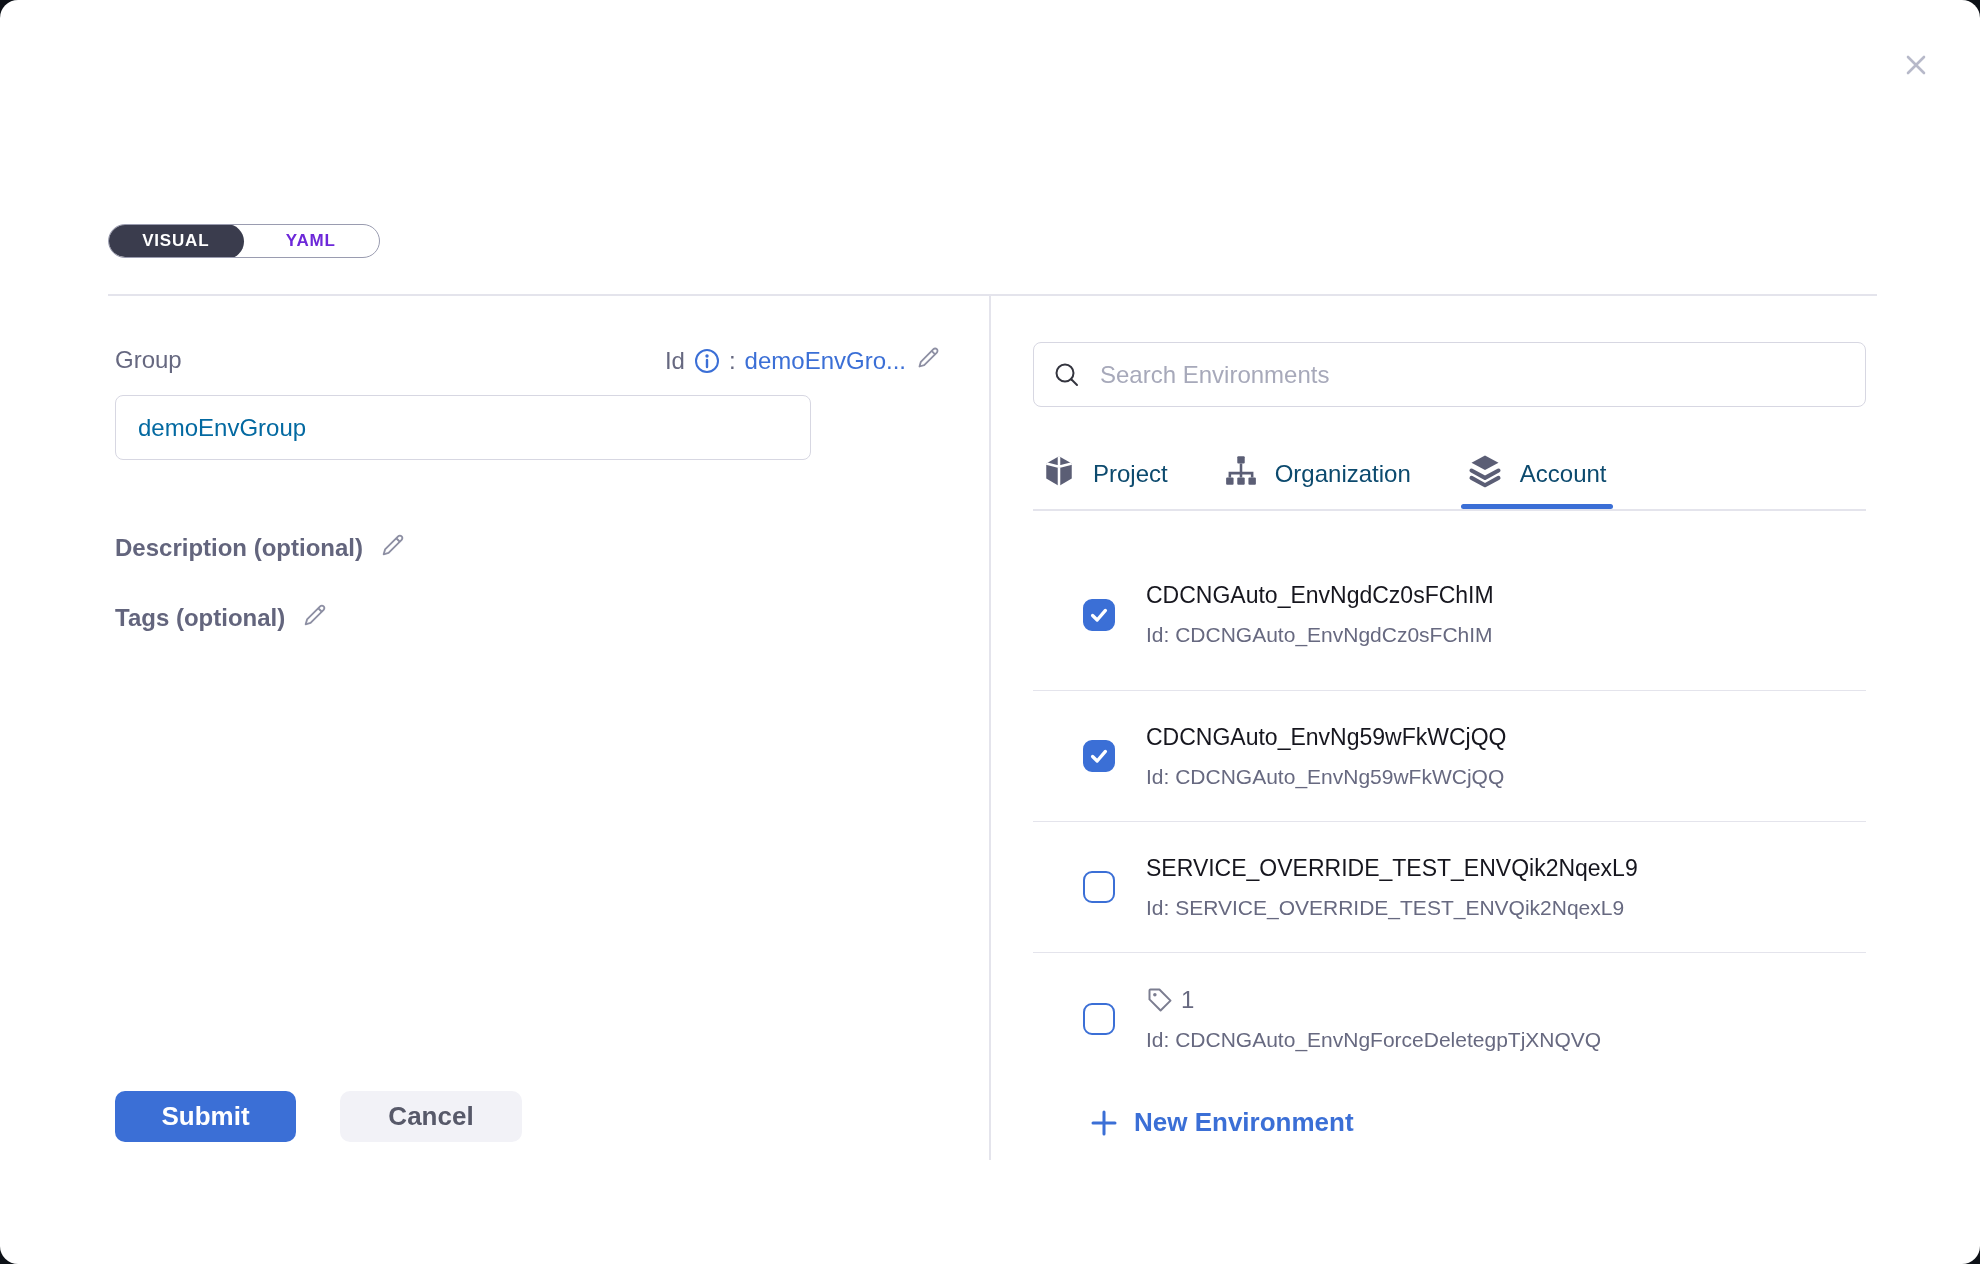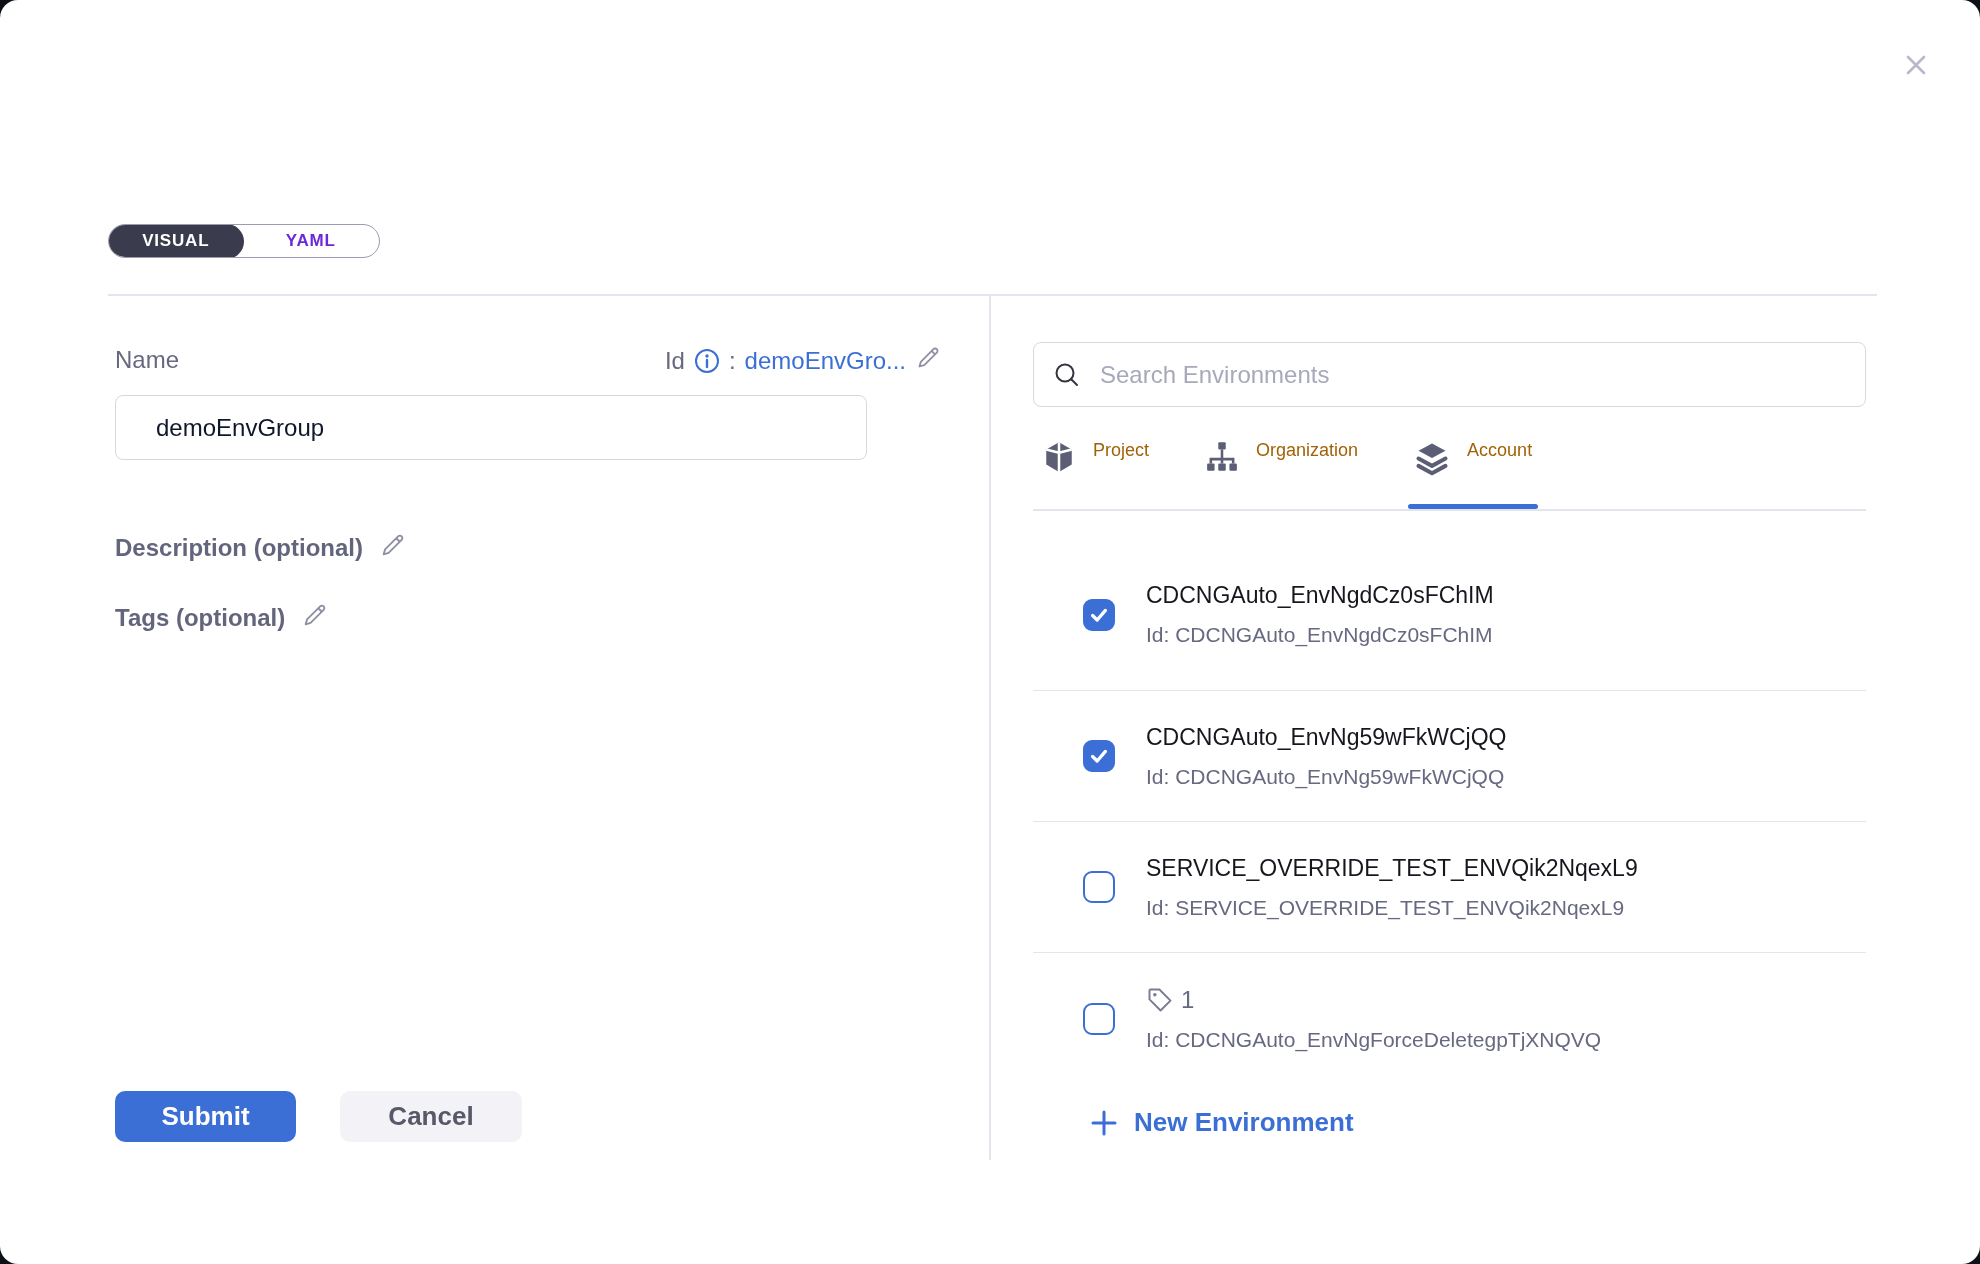--- a/index.html
+++ b/index.html
@@ -48,23 +48,23 @@
     position:absolute;left:115px;top:346px;font-size:24px;color:#666880;
   }
   .id-line{
     position:absolute;left:115px;top:344px;width:827px;
     display:flex;justify-content:flex-end;align-items:center;gap:9px;
     font-size:24px;color:#666880;
   }
   .id-line .id-value{color:#3b6fd6;text-align:right;}
   .id-line .pencil{color:#8d8fa3;}
   .name-input{
-    position:absolute;left:115px;top:395px;width:752px;height:65px;box-sizing:border-box;
+    position:absolute;left:115px;top:395px;width:696px;height:65px;box-sizing:border-box;
     border:1.5px solid #d7d7e2;border-radius:8px;background:#fff;
-    font-size:24px;color:#0f172a;padding:0 40px;outline:none;
+    font-size:24px;color:#0369a1;padding:0 22px;outline:none;
     font-family:"Liberation Sans", sans-serif;
   }
   .opt-label{
     position:absolute;display:flex;align-items:center;gap:16px;
     font-size:24px;font-weight:700;color:#63657d;
   }
   .opt-label .pencil{color:#8d8fa3;}
   .desc-label{left:115px;top:531px;}
   .tags-label{left:115px;top:601px;}
   .btn{
@@ -84,22 +84,22 @@
   .search-box input{
     border:none;outline:none;flex:1;font-size:24px;color:#1b1b24;background:transparent;
     font-family:"Liberation Sans", sans-serif;
   }
   .search-box input::placeholder{color:#a7a9ba;}
   .tabs{
     position:absolute;left:1033px;top:440px;width:833px;height:70px;
     display:flex;align-items:flex-start;gap:56px;padding-left:9px;box-sizing:border-box;
   }
   .tab{
-    display:flex;align-items:flex-start;gap:17px;height:48px;
-    font-size:18px;color:#a16207;cursor:pointer;position:relative;
+    display:flex;align-items:flex-end;gap:17px;height:48px;
+    font-size:24px;color:#0c4a6e;cursor:pointer;position:relative;
   }
   .tab .ticon{color:#5b5e75;display:flex;}
   .tab.selected::after{
     content:"";position:absolute;left:-6px;right:-6px;top:64px;height:5px;
     background:#3b6fd6;border-radius:3px;
   }
   .tabs-divider{
     position:absolute;left:1033px;top:509px;width:833px;height:1.5px;background:#e4e4ec;
   }
   .env-list{
@@ -144,21 +144,21 @@
 
 
   <div class="mode-toggle">
     <div class="seg active">VISUAL</div>
     <div class="seg">YAML</div>
   </div>
 
   <div class="top-divider"></div>
   <div class="mid-divider"></div>
 
-  <div class="name-label">Name</div>
+  <div class="name-label">Group</div>
 
   <div class="id-line">
     <span>Id</span>
     <span style="display:flex;color:#3b6fd6;">
       <svg width="26" height="26" viewBox="0 0 26 26">
           <circle cx="13" cy="13" r="11" stroke="currentColor" stroke-width="2" fill="none"></circle>
           <circle cx="13" cy="8" r="1.7" fill="currentColor"></circle>
           <path d="M13 12 v7" stroke="currentColor" stroke-width="2.4" stroke-linecap="round"></path>
         </svg>
     </span>

